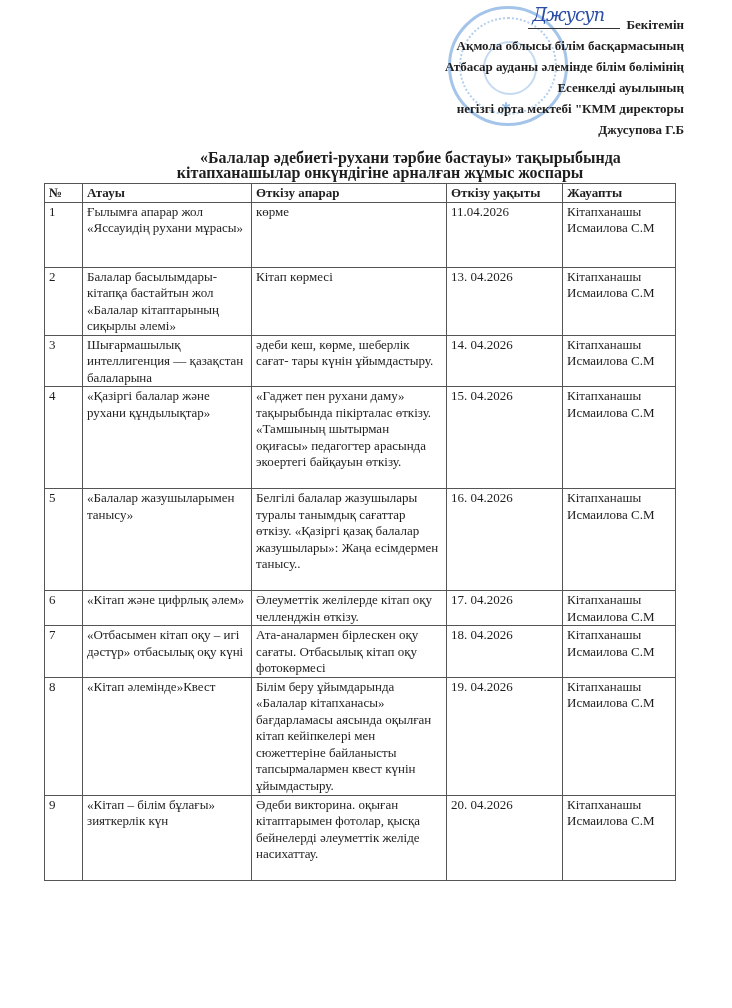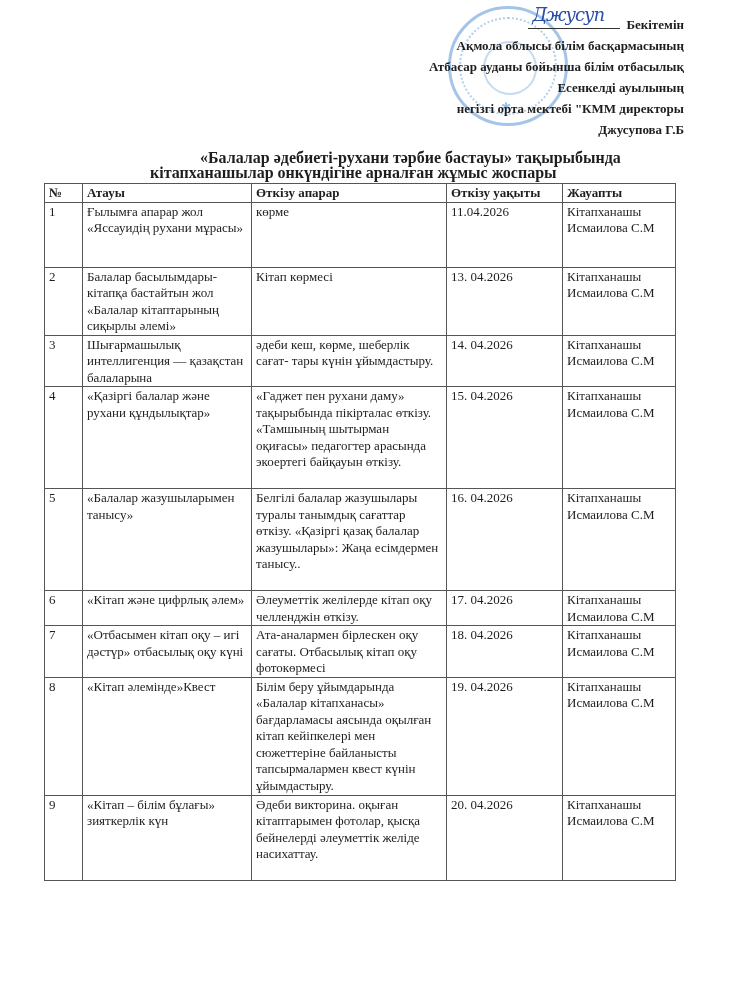--- a/index.html
+++ b/index.html
@@ -38,21 +38,21 @@
   }
   .stamp-star {
     position: absolute; left: 50px; bottom: 8px; color: rgba(90,150,215,0.6);
     font-size: 12px;
   }
   .title {
     position: absolute; left: 150px; top: 150px; width: 460px;
     font-weight: bold; font-size: 16px; line-height: 15px;
   }
   .title .t1 { display: block; padding-left: 50px; white-space: nowrap; }
-  .title .t2 { display: block; white-space: nowrap; }
+  .title .t2 { display: block; white-space: nowrap; text-align: center; }
   table.plan {
     position: absolute; left: 44px; top: 183px; border-collapse: collapse;
     font-size: 13px; line-height: 16.5px; table-layout: fixed;
     width: 631px;
   }
   table.plan th, table.plan td {
     border: 1px solid #555; vertical-align: top; padding: 1px 4px 0 4px;
     text-align: left;
   }
   table.plan th { font-weight: bold; padding-top: 1px; padding-bottom: 0; }
@@ -67,21 +67,21 @@
   <span class="stamp-star">✱</span>
 </div>
 
 <div class="approval">
   <span class="line">
     <span class="sig-line">
       <span class="signature">Джусуп</span>
     </span><span>Бекітемін</span>
   </span>
   <span class="line">Ақмола облысы білім басқармасының</span>
-  <span class="line">Атбасар ауданы бойынша білім отбасылық</span>
+  <span class="line">Атбасар ауданы әлемінде білім бөлімінің</span>
   <span class="line">Есенкелді ауылының</span>
   <span class="line">негізгі орта мектебі "КММ директоры</span>
   <span class="line">Джусупова Г.Б</span>
 </div>
 
 <div class="title">
   <span class="t1">«Балалар әдебиеті-рухани тәрбие бастауы»  тақырыбында</span>
   <span class="t2">кітапханашылар онкүндігіне арналған жұмыс жоспары</span>
 </div>
 

